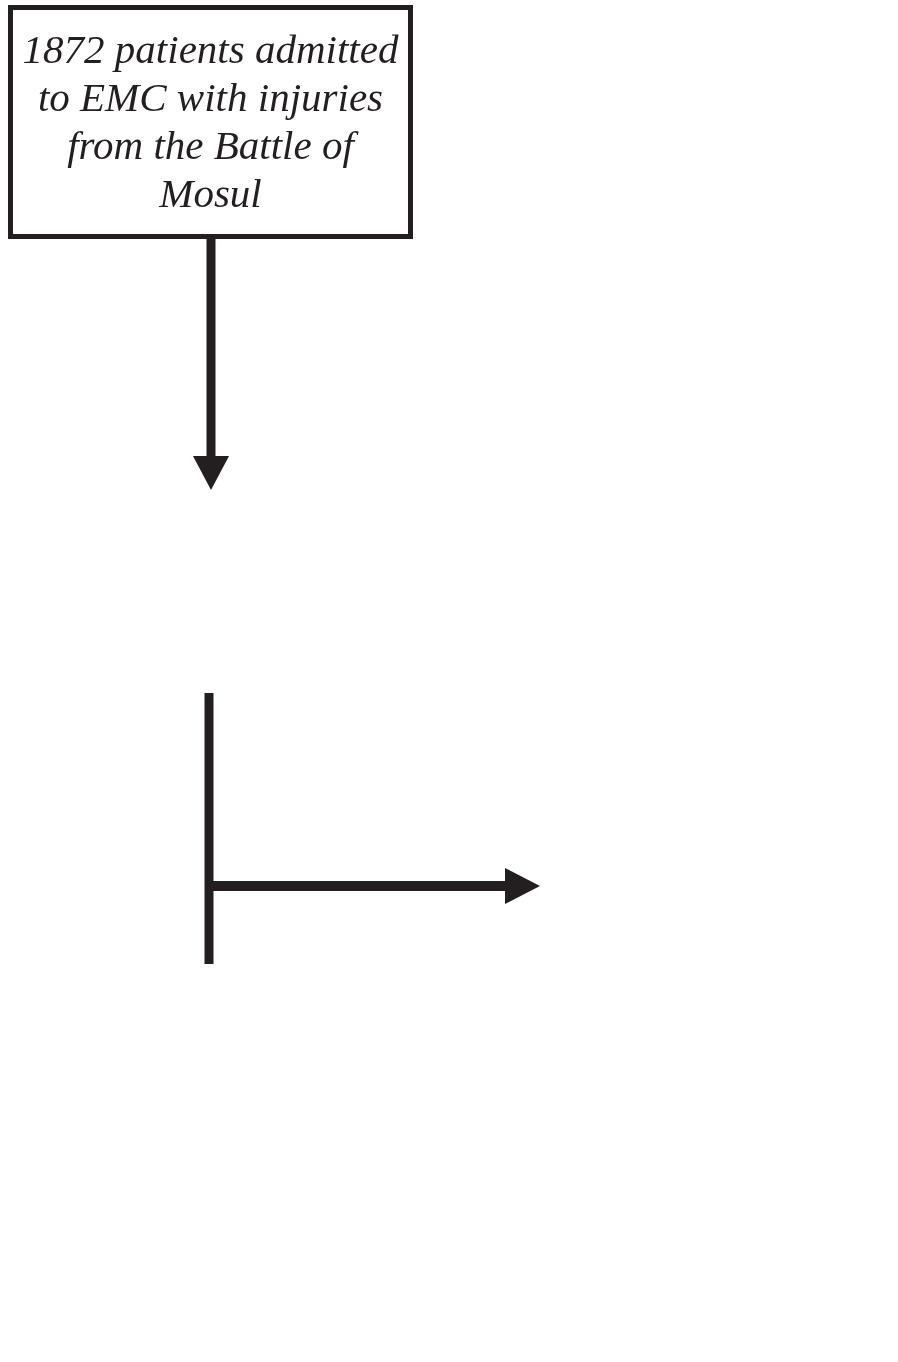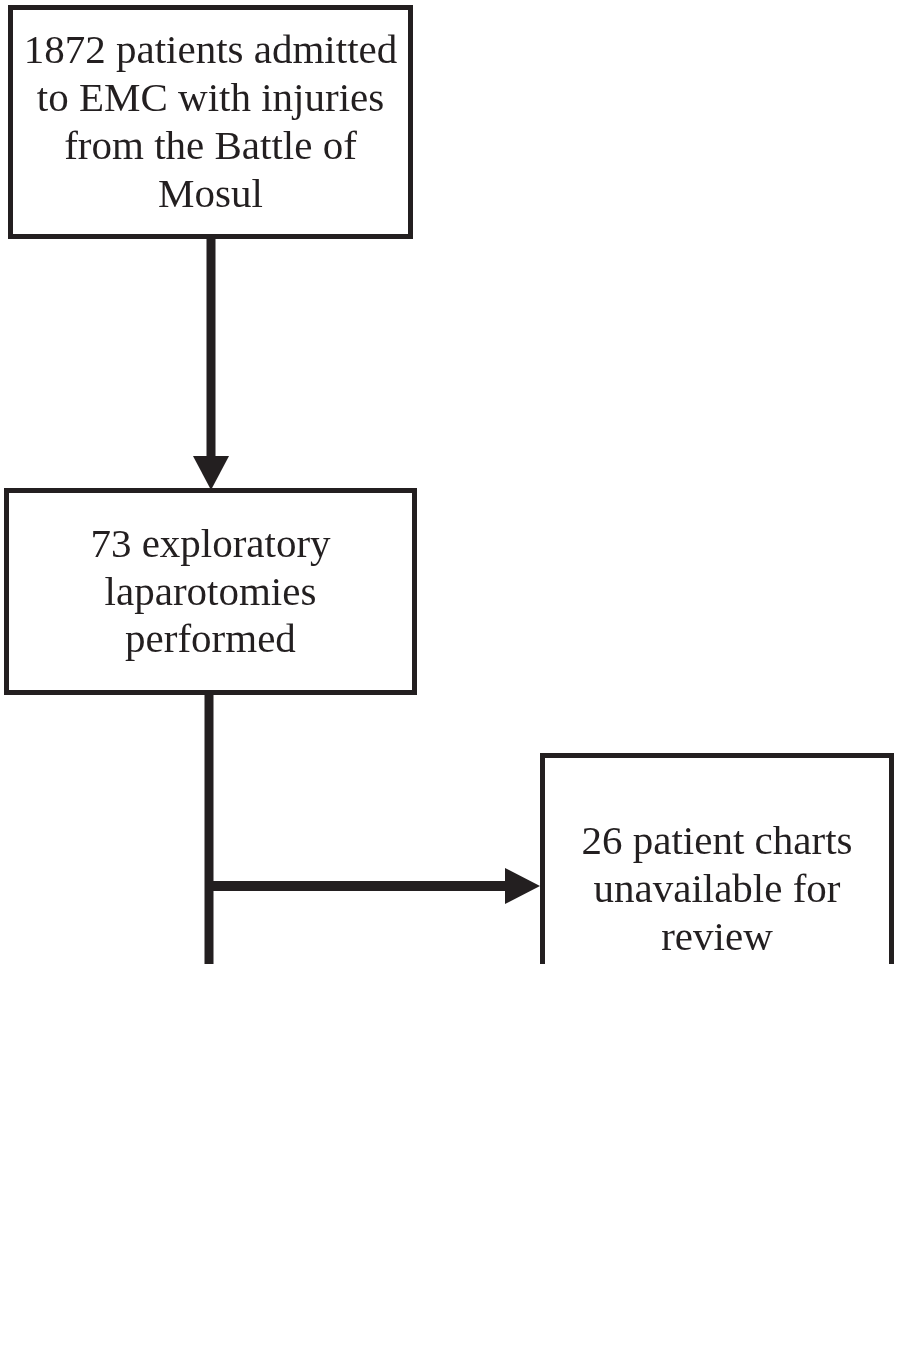--- a/index.html
+++ b/index.html
@@ -5,20 +5,21 @@
   :root { --ink:#231f20; --bg:#ffffff; }
   * { margin:0; padding:0; box-sizing:border-box; }
   body { background:var(--bg); }
   .diagram {
     position:relative;
     width:898px; height:964px;
     background:var(--bg);
     font-family:"Liberation Serif", "DejaVu Serif", serif;
     color:var(--ink);
     overflow:hidden;
+    font-style:italic;
   }
   .node {
     position:absolute;
     border:5px solid var(--ink);
     background:var(--bg);
     display:flex; align-items:center; justify-content:center;
     text-align:center;
   }
   .node-text {
     white-space:pre-line;
@@ -55,26 +56,16 @@
     <polygon points="505,868 505,904 540,886"></polygon>
   </svg>
 
   <div class="node" id="node-admitted">
     <div class="node-text">1872 patients admitted
 to EMC with injuries
 from the Battle of
 Mosul</div>
   </div>
 
-  <div class="node" id="node-laparotomies">
-    <div class="node-text">73 exploratory
-laparotomies
-performed</div>
-  </div>
 
-  <div class="node" id="node-unavailable">
-    <div class="node-text">26 patient charts
-unavailable for
-review</div>
-  </div>
 
 
 </div>
 
 </body></html>

